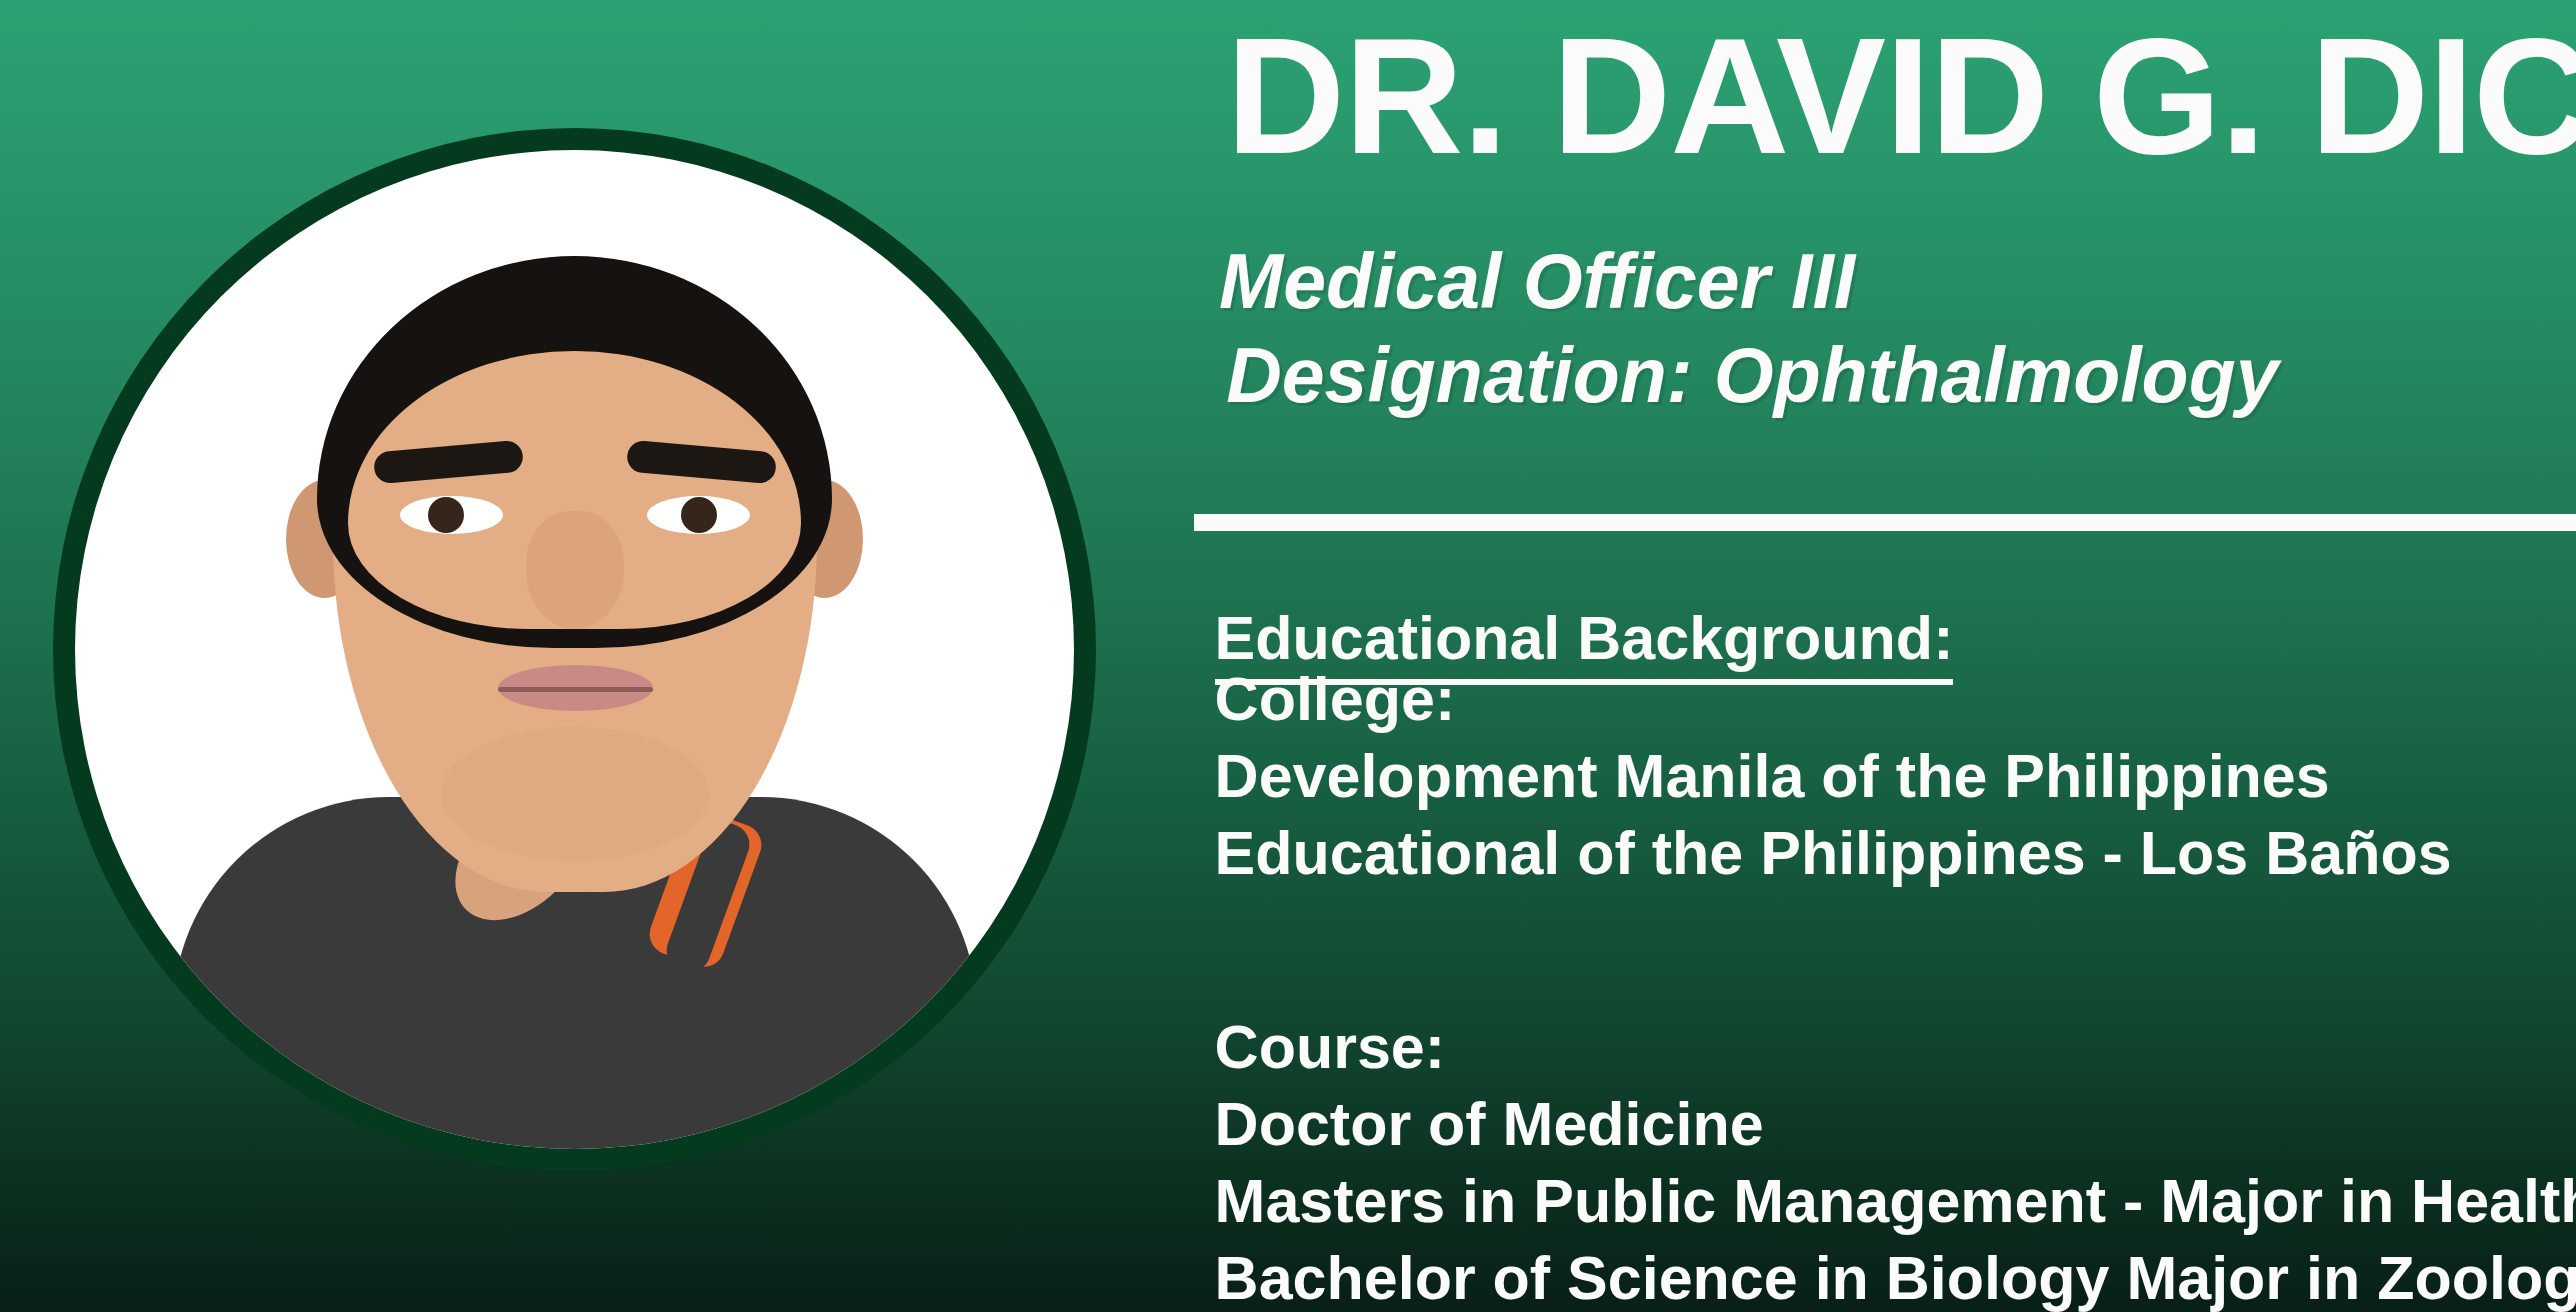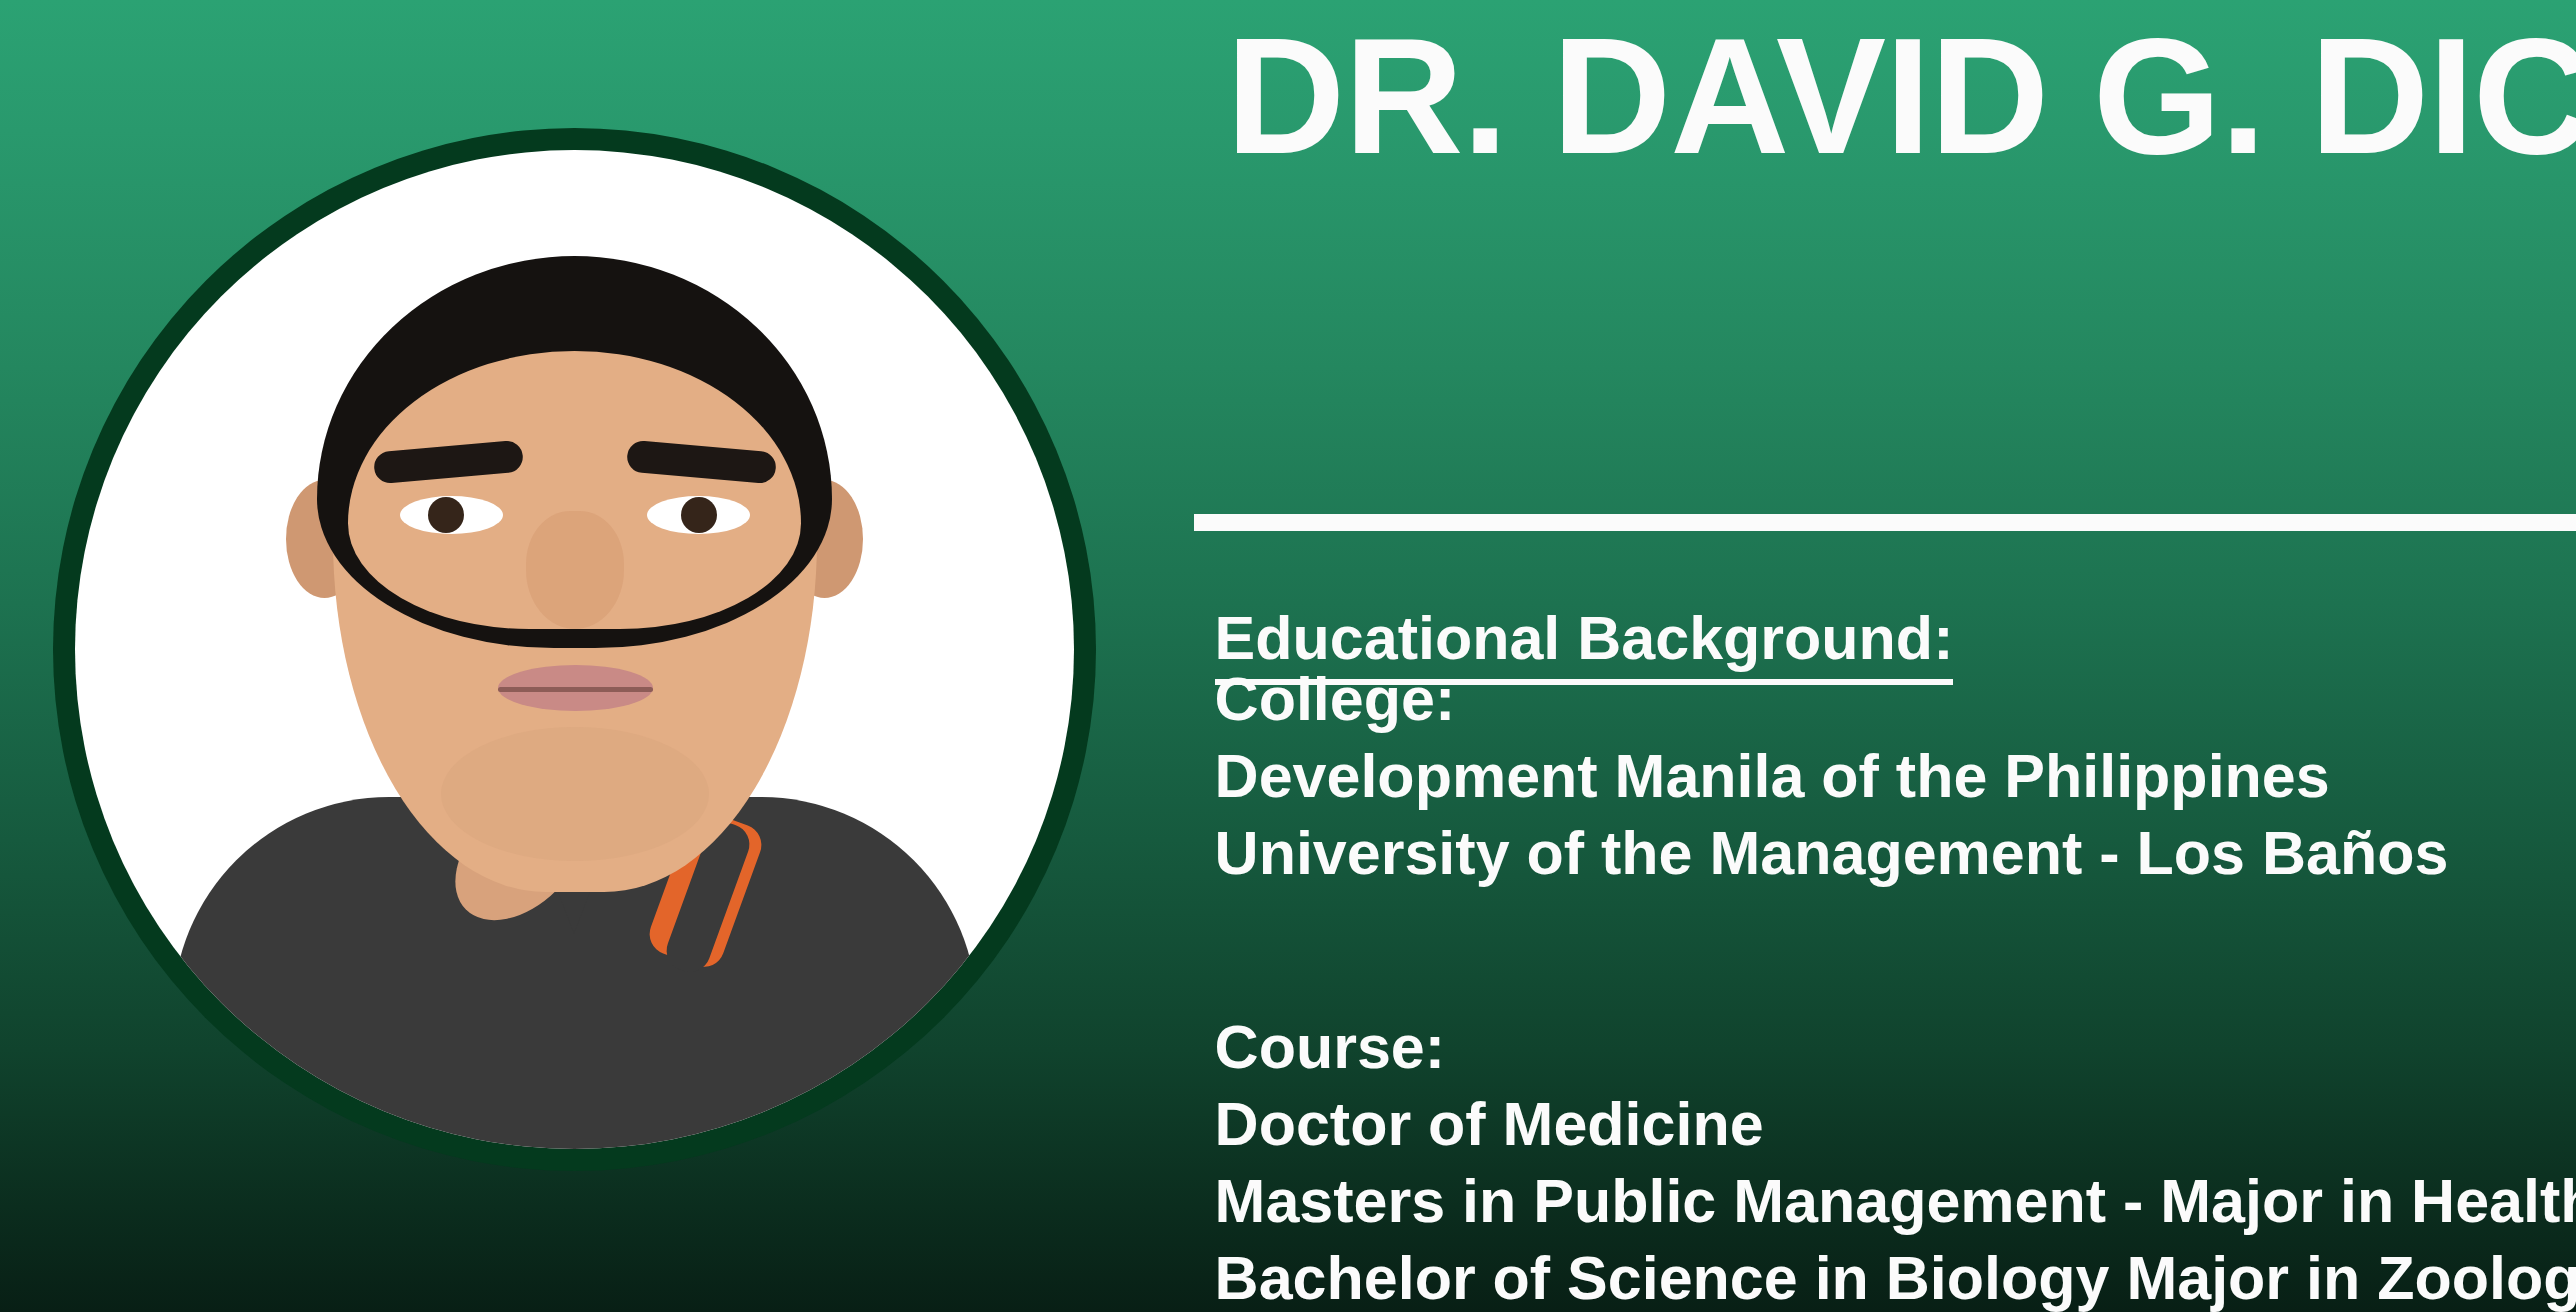--- a/index.html
+++ b/index.html
@@ -282,31 +282,35 @@
       <div class="pt pt-chin"></div>
       <div class="pt pt-mouth"></div>
       <div class="pt pt-lipline"></div>
     </div>
   </div>
 
   <div class="text-col">
 
     <div class="name-title">DR. DAVID G. DICIANO, JR.</div>
 
+    <div class="subtitle-block">
+      <span class="subtitle-line">Medical Officer III</span>
+      <span class="subtitle-line indent">Designation: Ophthalmology</span>
+    </div>
 
     <div class="divider"></div>
 
     <div class="edu-heading">
       <span class="u">Educational Background:</span>
     </div>
 
     <div class="section college">
       <span class="line">College:</span>
       <span class="line">Development Manila of the Philippines</span>
-      <span class="line">University of the Management - Los Baños</span>
+      <span class="line">Educational of the Philippines - Los Baños</span>
     </div>
 
     <div class="section course">
       <span class="line">Course:</span>
       <span class="line">Doctor of Medicine</span>
       <span class="line">Masters in Public Management - Major in Health Systems &amp; Development</span>
       <span class="line">Bachelor of Science in Biology Major in Zoology</span>
     </div>
 
   </div>

